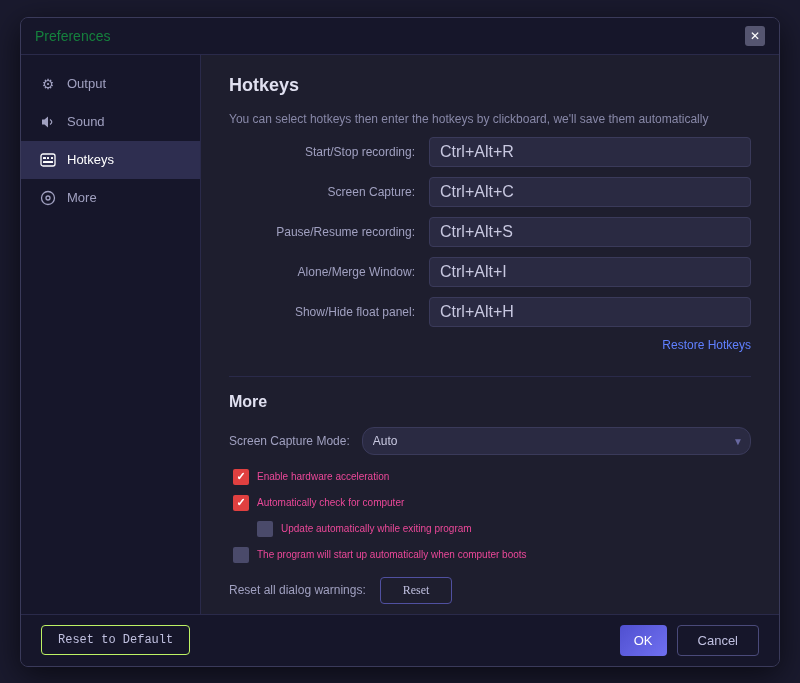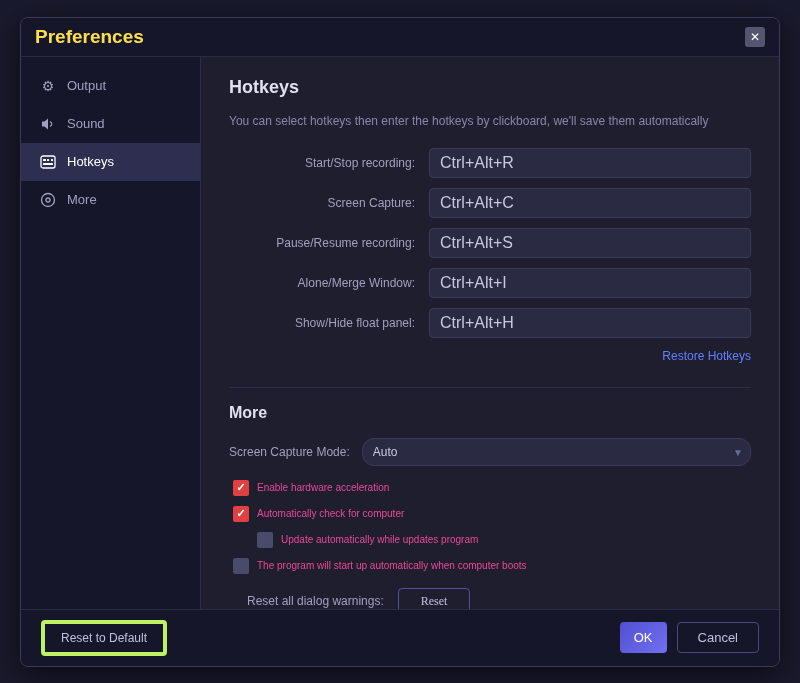--- a/index.html
+++ b/index.html
@@ -26,23 +26,22 @@
     .title-bar {
       background: #16162a;
       padding: 8px 14px;
       display: flex;
       align-items: center;
       justify-content: space-between;
       border-bottom: 1px solid #2a2a4a;
       flex-shrink: 0;
     }
     .title-bar-title {
-      color: #fde047;
-      font-size: 19px;
-      font-weight: bold;
+      color: #15803d;
+      font-size: 14px;
     }
     .close-btn {
       width: 20px;
       height: 20px;
       border-radius: 3px;
       border: none;
       background: #555570;
       color: #fff;
       cursor: pointer;
       font-size: 12px;
@@ -96,21 +95,21 @@
     .main-content::-webkit-scrollbar-thumb { background: #5050a0; border-radius: 4px; }
     .section-title {
       font-size: 18px;
       color: #e0e0f0;
       font-weight: 600;
       margin-bottom: 14px;
     }
     .section-desc {
       color: #8888a8;
       font-size: 12px;
-      margin-bottom: 18px;
+      margin-bottom: 9px;
       line-height: 1.5;
     }
     .hotkey-row {
       display: flex;
       align-items: center;
       margin-bottom: 10px;
     }
     .hotkey-label {
       width: 200px;
       text-align: right;
@@ -220,21 +219,20 @@
     .reset-row {
       display: flex;
       align-items: center;
       gap: 14px;
       margin-top: 14px;
       margin-bottom: 16px;
     }
     .reset-label {
       color: #a0a0c0;
       font-size: 12px;
-      margin-left: 18px;
     }
     .reset-btn {
       background: transparent;
       border: 1px solid #5050a0;
       border-radius: 4px;
       color: #c0c0e0;
       font-size: 12px;
       padding: 5px 22px;
       cursor: pointer;
       font-family: Liberation Serif, serif;
@@ -248,26 +246,27 @@
       background: #16162a;
       border-top: 1px solid #2a2a4a;
       padding: 10px 20px;
       display: flex;
       align-items: center;
       justify-content: space-between;
       flex-shrink: 0;
     }
     .reset-default-btn {
       background: transparent;
-      border: 4px solid #bef264;
+      border: 1px solid #bef264;
       border-radius: 4px;
       color: #c0c0e0;
       font-size: 12px;
       padding: 7px 16px;
       cursor: pointer;
+      font-family: Liberation Mono, monospace;
     }
     .footer-right {
       display: flex;
       gap: 10px;
     }
     .ok-btn {
       background: linear-gradient(135deg, #5050d0, #7070f0);
       border: none;
       border-radius: 4px;
       color: #fff;
@@ -390,21 +389,21 @@
         <span class="checkbox-label">Enable hardware acceleration</span>
       </div>
       <div class="checkbox-row">
         <div class="checkbox-red">
           <span class="checkmark">✓</span>
         </div>
         <span class="checkbox-label">Automatically check for computer</span>
       </div>
       <div class="checkbox-row indent-row">
         <div class="checkbox-gray"></div>
-        <span class="checkbox-label">Update automatically while updates program</span>
+        <span class="checkbox-label">Update automatically while exiting program</span>
       </div>
       <div class="checkbox-row">
         <div class="checkbox-gray"></div>
         <span class="checkbox-label">The program will start up automatically when computer boots</span>
       </div>
 
       <div class="reset-row">
         <span class="reset-label">Reset all dialog warnings:</span>
         <button class="reset-btn">Reset</button>
       </div>

